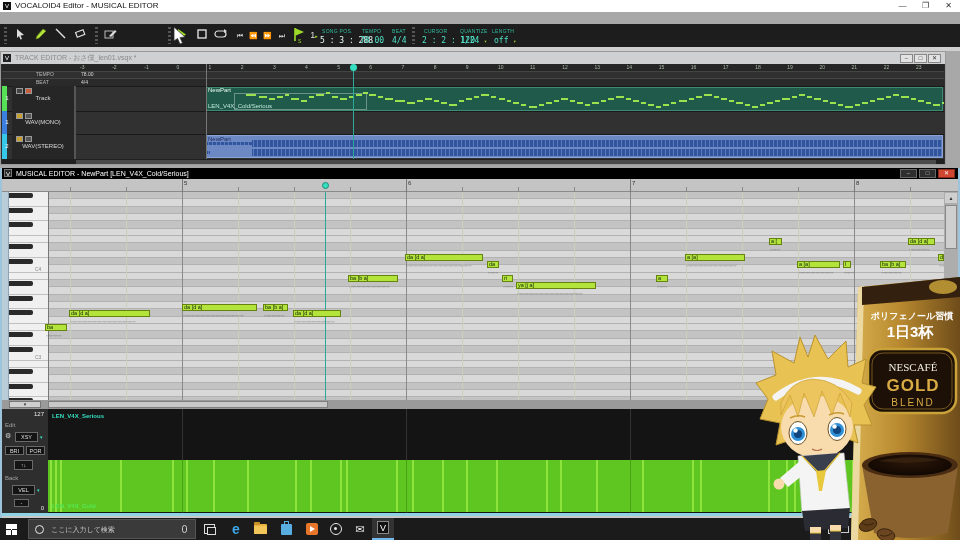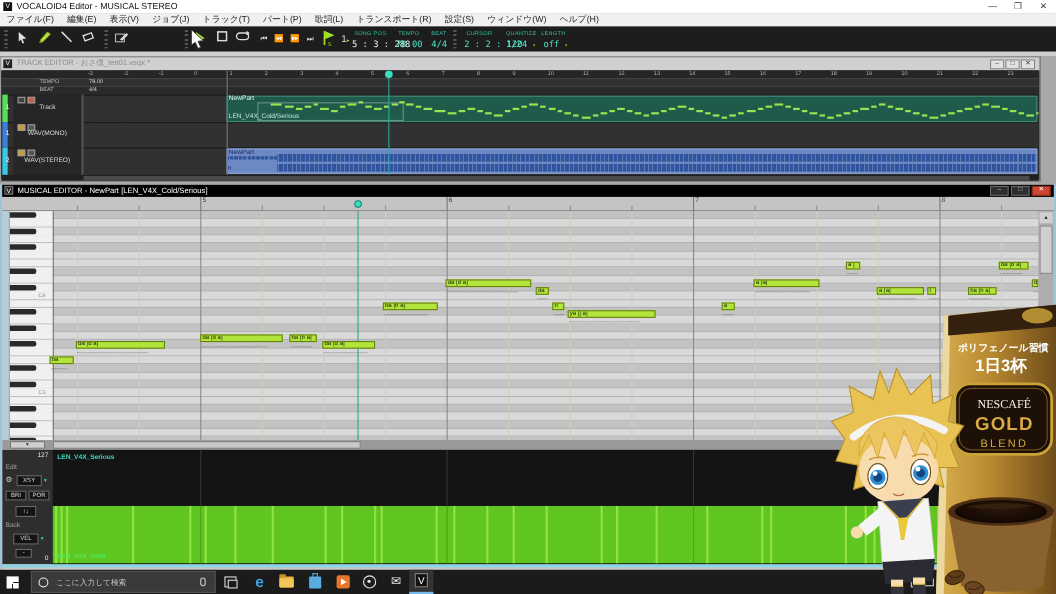--- a/index.html
+++ b/index.html
@@ -41,39 +41,26 @@
   #taskbar{left:0;top:518px;width:960px;height:22px;background:#1b1b1b;}
   .nosel{user-select:none;}
 </style>
 </head>
 <body>
 
 <div id="app" class="nosel">
 
   <div id="titlebar" class="abs">
     <span class="vicon">V</span>
-    <span class="ttl">VOCALOID4 Editor - MUSICAL STEREO</span>
+    <span class="ttl">VOCALOID4 Editor - MUSICAL EDITOR</span>
     <span class="wbtn" style="left:891px;">—</span>
     <span class="wbtn" style="left:914px;">❐</span>
     <span class="wbtn" style="left:937px;">✕</span>
   </div>
 
-  <div id="menubar" class="abs">
-      <span class="mi">ファイル(F)</span>
-      <span class="mi">編集(E)</span>
-      <span class="mi">表示(V)</span>
-      <span class="mi">ジョブ(J)</span>
-      <span class="mi">トラック(T)</span>
-      <span class="mi">パート(P)</span>
-      <span class="mi">歌詞(L)</span>
-      <span class="mi">トランスポート(R)</span>
-      <span class="mi">設定(S)</span>
-      <span class="mi">ウィンドウ(W)</span>
-      <span class="mi">ヘルプ(H)</span>
-    </div>
 
   <div id="toolbar" class="abs">
     <div class="grip" style="left:4px;"></div>
     <div class="tbtn" style="left:12px;">
       <svg width="11" height="12" viewBox="0 0 11 12">
           <path d="M2 1 L9 7 L5.5 7.5 L7 11 L5.5 11.5 L4 8 L2 10 Z" fill="#ddd"></path>
         </svg>
     </div>
     <div class="tbtn" style="left:32px;">
       <svg width="13" height="13" viewBox="0 0 13 13">

